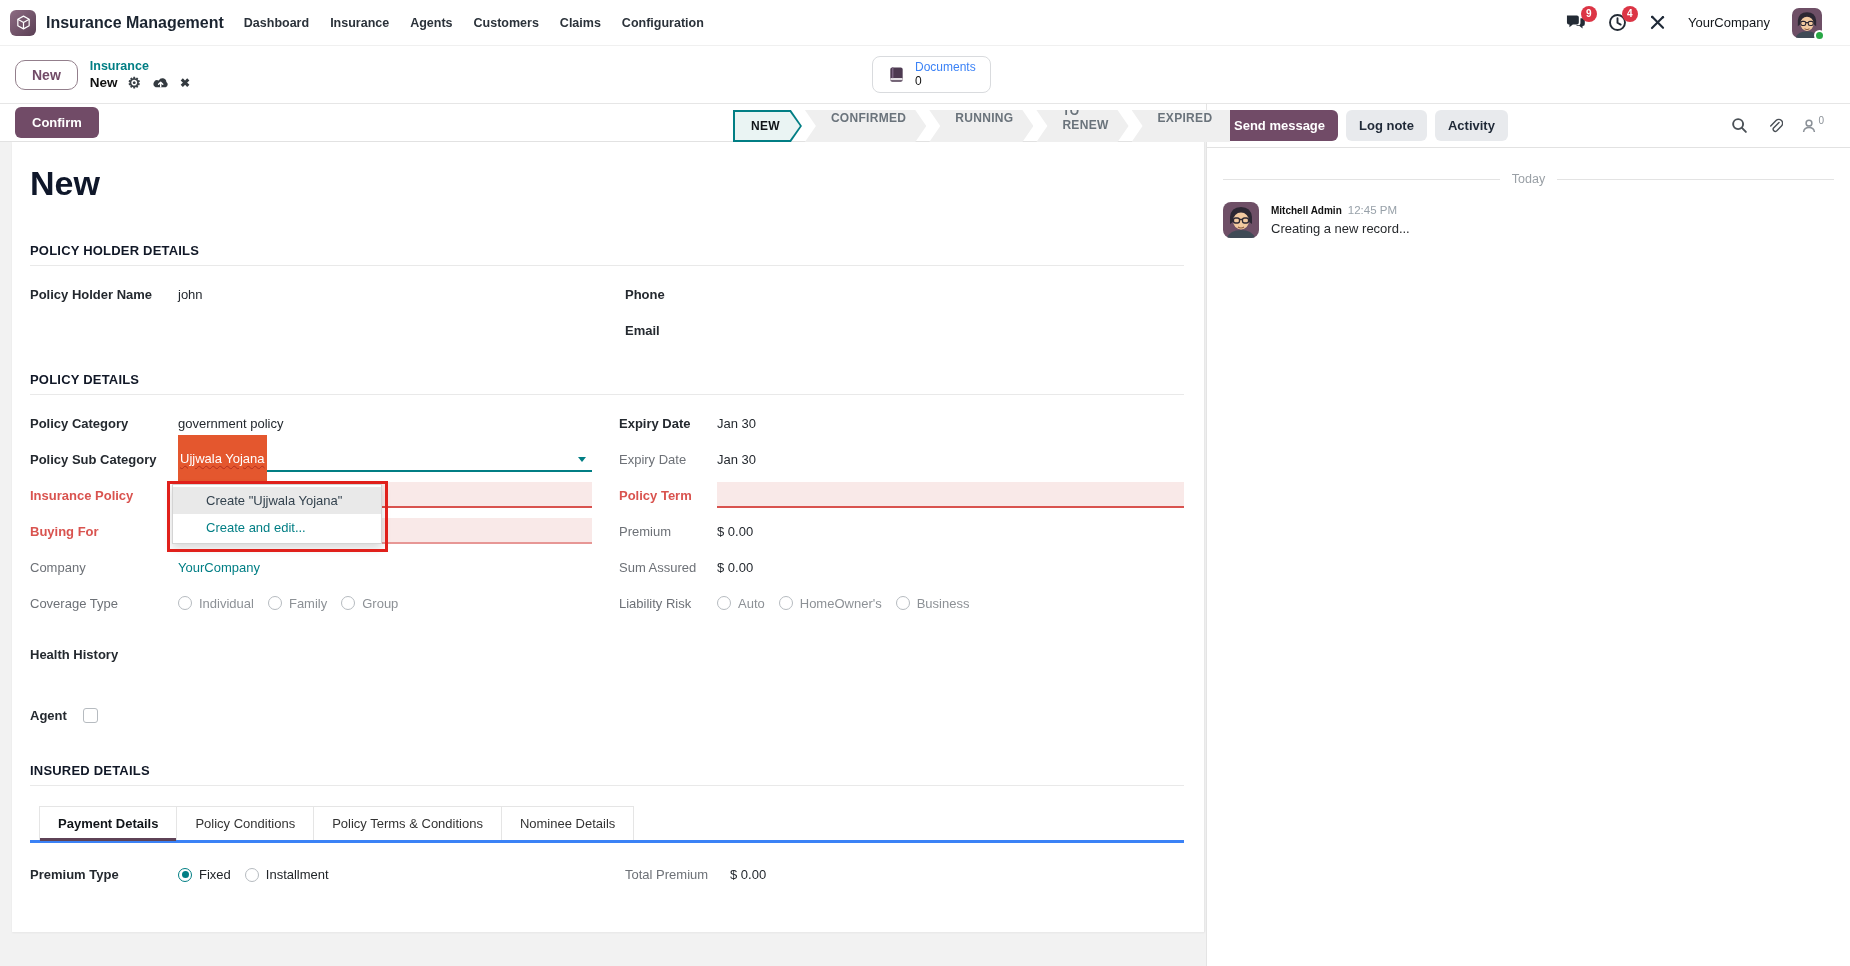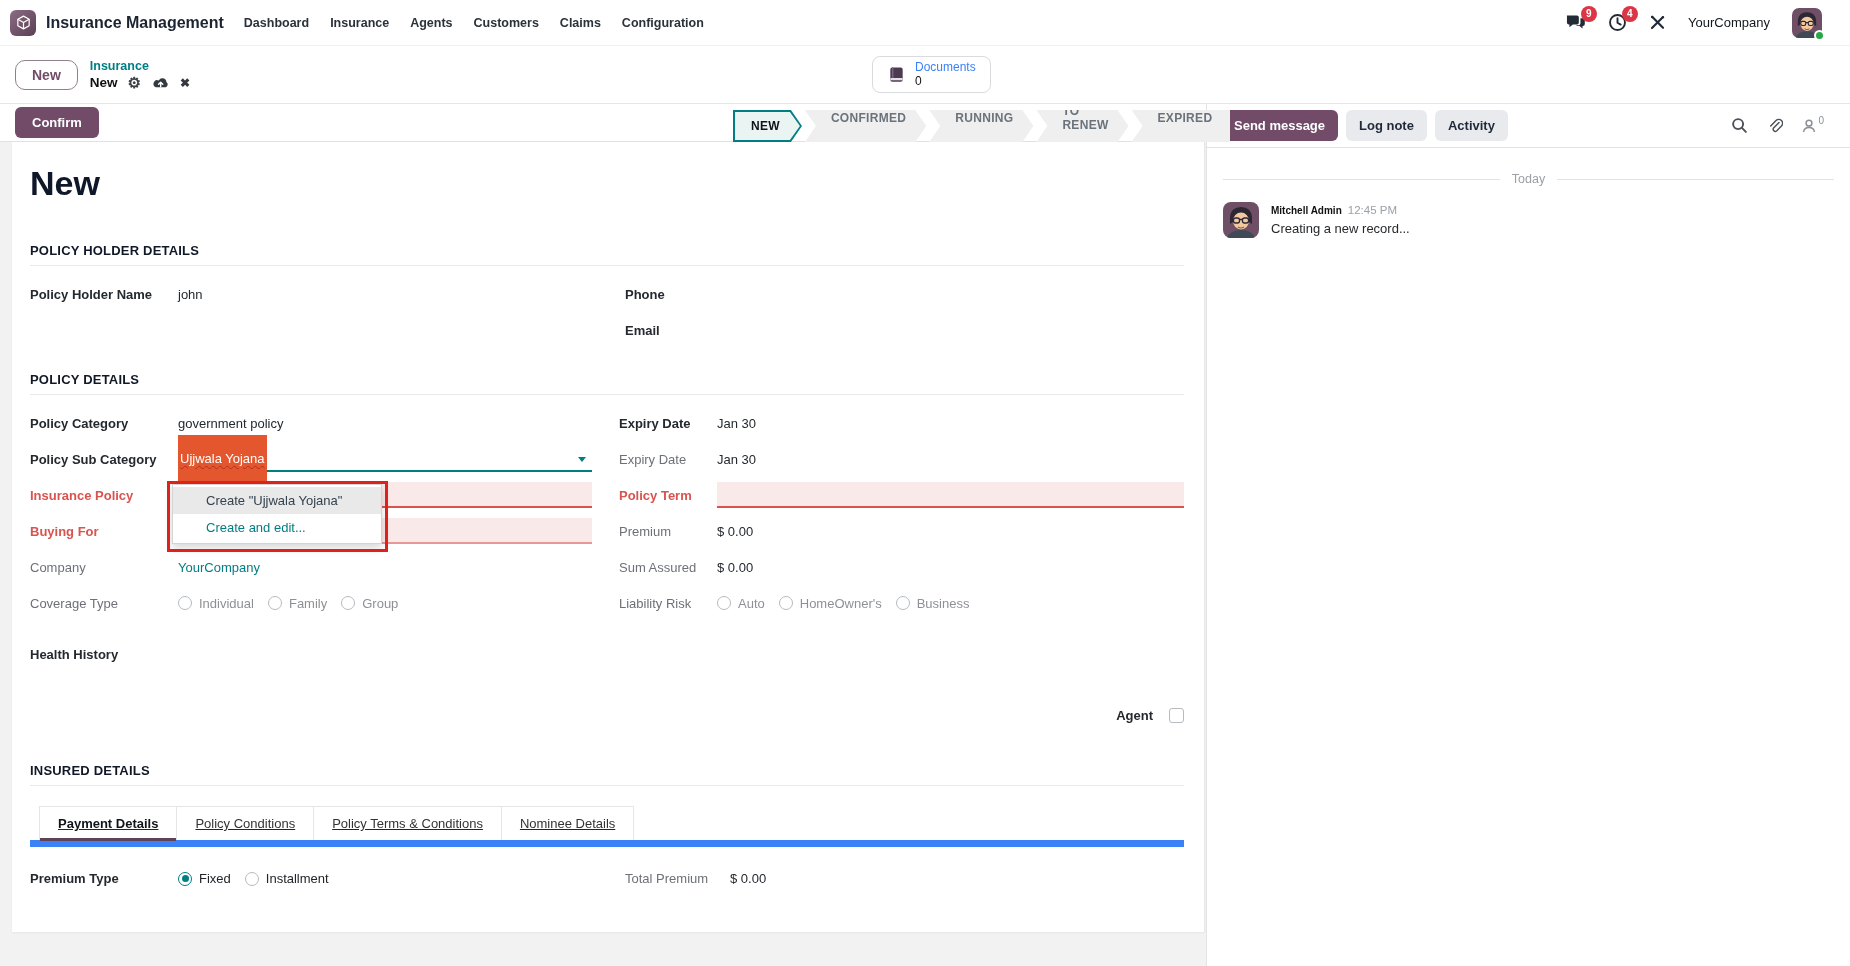--- a/index.html
+++ b/index.html
@@ -74,24 +74,24 @@
   .pinput { width:414px; height:26px; background:#f9e9e8; border-bottom:2px solid #d9534f; cursor:text; }
   .pinput.soft { border-bottom-color:#e79795; }
   .pinput-r { width:467px; height:26px; background:#f9e9e8; border-bottom:2px solid #d9534f; cursor:text; }
   .radio-group { display:flex; align-items:center; gap:14px; }
   .opt { display:flex; align-items:center; gap:7px; cursor:pointer; }
   .radio { width:14px; height:14px; border-radius:50%; border:1.5px solid #b6bbc0; background:#fff; flex-shrink:0; }
   .radio.checked { border-color:#017e84; position:relative; }
   .radio.checked::after { content:''; position:absolute; inset:2.5px; border-radius:50%; background:#017e84; }
   .opt-muted { color:#8d9196; }
   .standalone-label { font-weight:700; color:#24292f; margin-top:26px; }
-  .agent-row { display:flex; align-items:center; gap:16px; margin-top:46px;justify-content:flex-end; }
+  .agent-row { display:flex; align-items:center; gap:16px; margin-top:46px; }
   .checkbox { width:15px; height:15px; border:1.5px solid #b6bbc0; border-radius:3px; background:#fff; cursor:pointer; }
 
-  .tabs { display:flex; margin-top:20px; border-bottom:7px solid #3b82f6; padding-left:9px;text-decoration:underline; }
+  .tabs { display:flex; margin-top:20px; border-bottom:3px solid #3b82f6; padding-left:9px; }
   .tab { position:relative; border:1px solid #e5e5e5; border-bottom:none; background:#fff; padding:9px 18px; font-size:13px; color:#333; cursor:pointer; white-space:nowrap; }
   .tab + .tab { border-left:none; }
   .tab.active { font-weight:700; color:#101418; }
   .tab.active::after { content:''; position:absolute; left:0; right:0; bottom:-1px; height:3px; background:#5e4256; }
   .tab-content { margin-top:24px; display:flex; }
   .ptype-label { width:148px; font-weight:700; color:#24292f; }
 
   
   .dropdown { position:absolute; left:172px; top:484px; width:210px; background:#fff; border:1px solid #d4d4d4; box-shadow:0 4px 9px rgba(0,0,0,.16); z-index:30; padding:2px 0; }
   .dd-item { height:27px; display:flex; align-items:center; padding-left:33px; font-size:13px; cursor:pointer; white-space:nowrap; }

